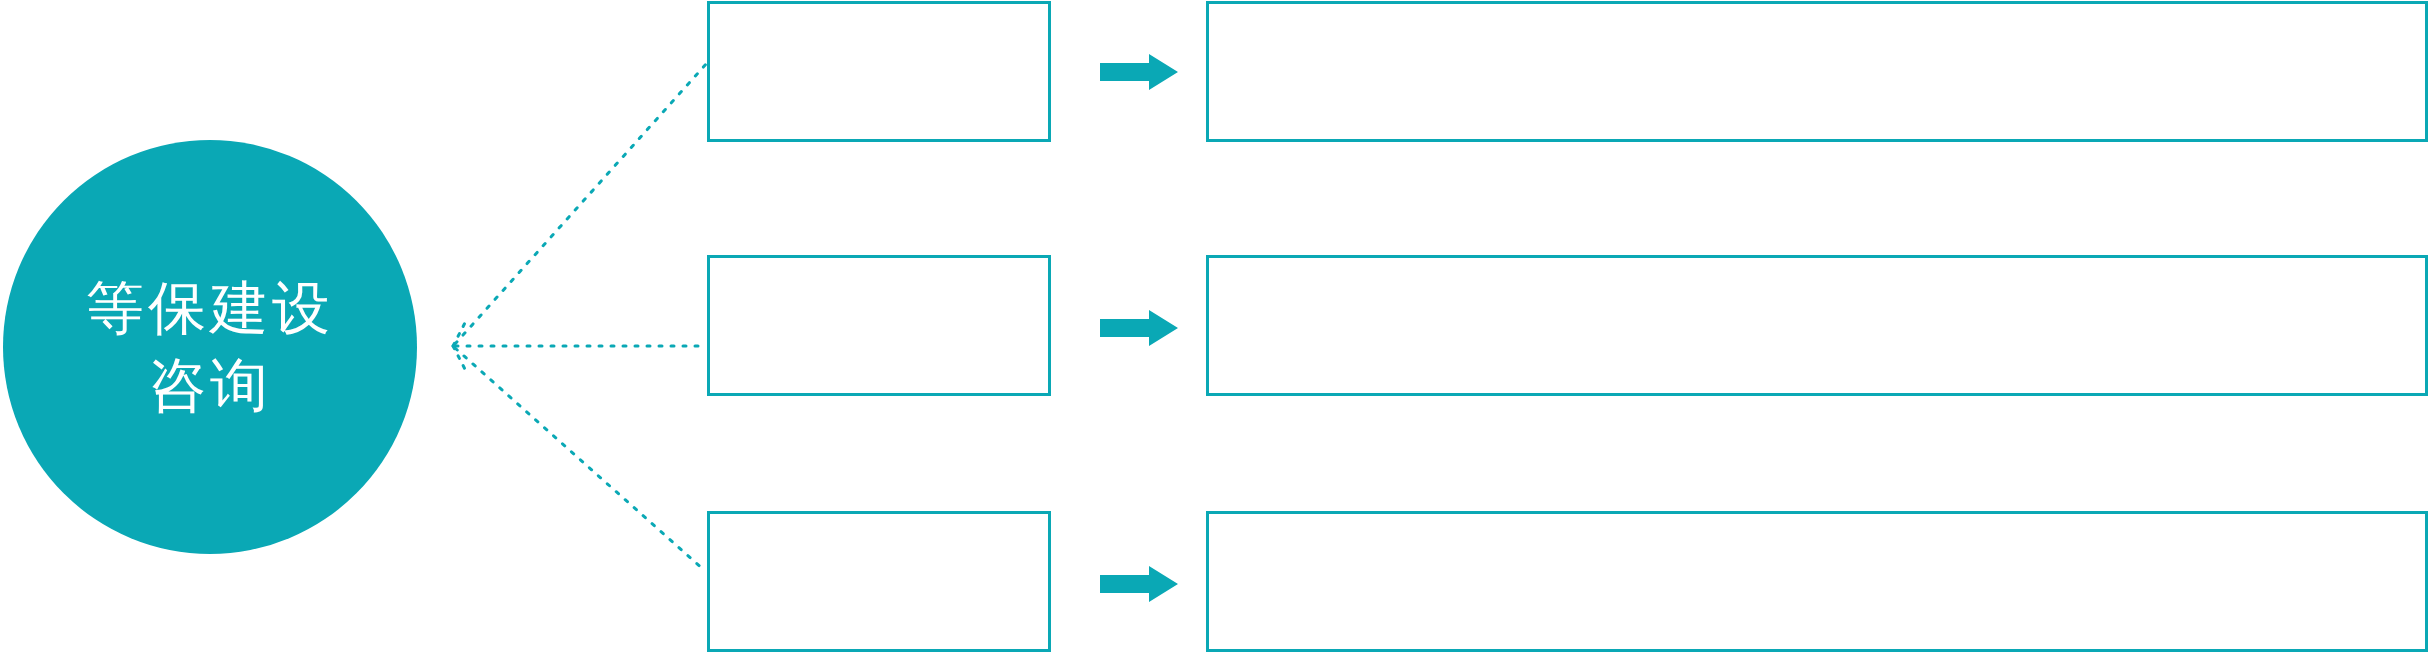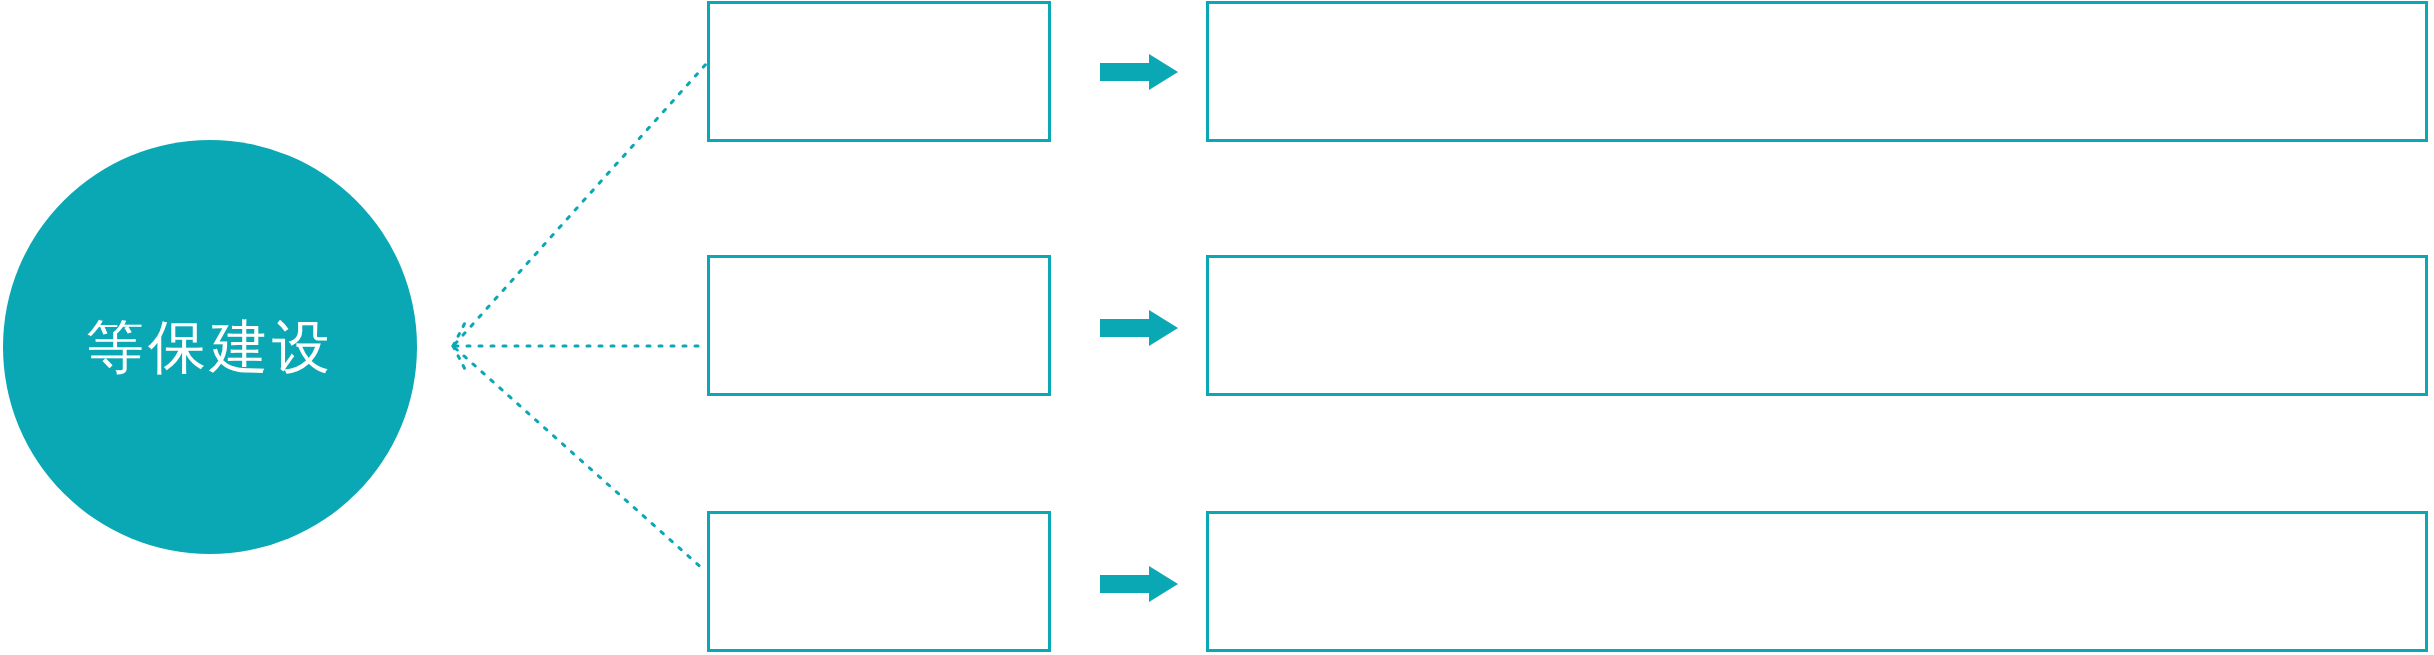--- a/index.html
+++ b/index.html
@@ -73,20 +73,21 @@
     font-size: 24px;
   }
 </style>
 </head>
 <body>
 
 <div class="canvas">
 
   <div class="hub-circle">
     <span class="hub-line">等保建设</span>
+    <span class="hub-line">咨询</span>
   </div>
 
   <svg class="connector-svg" viewBox="0 0 2434 655" xmlns="http://www.w3.org/2000/svg">
 
     <path d="M455 344 L707 63" fill="none" stroke="#0AA8B5" stroke-width="3" stroke-dasharray="3 9" stroke-linecap="round"></path>
     <path d="M455 346 L706 346" fill="none" stroke="#0AA8B5" stroke-width="3" stroke-dasharray="3 9" stroke-linecap="round"></path>
     <path d="M455 348 L704 570" fill="none" stroke="#0AA8B5" stroke-width="3" stroke-dasharray="3 9" stroke-linecap="round"></path>
 
     <path d="M453 346 L468 317" fill="none" stroke="#0AA8B5" stroke-width="3" stroke-dasharray="3 8" stroke-linecap="round"></path>
     <path d="M453 346 L468 375" fill="none" stroke="#0AA8B5" stroke-width="3" stroke-dasharray="3 8" stroke-linecap="round"></path>

